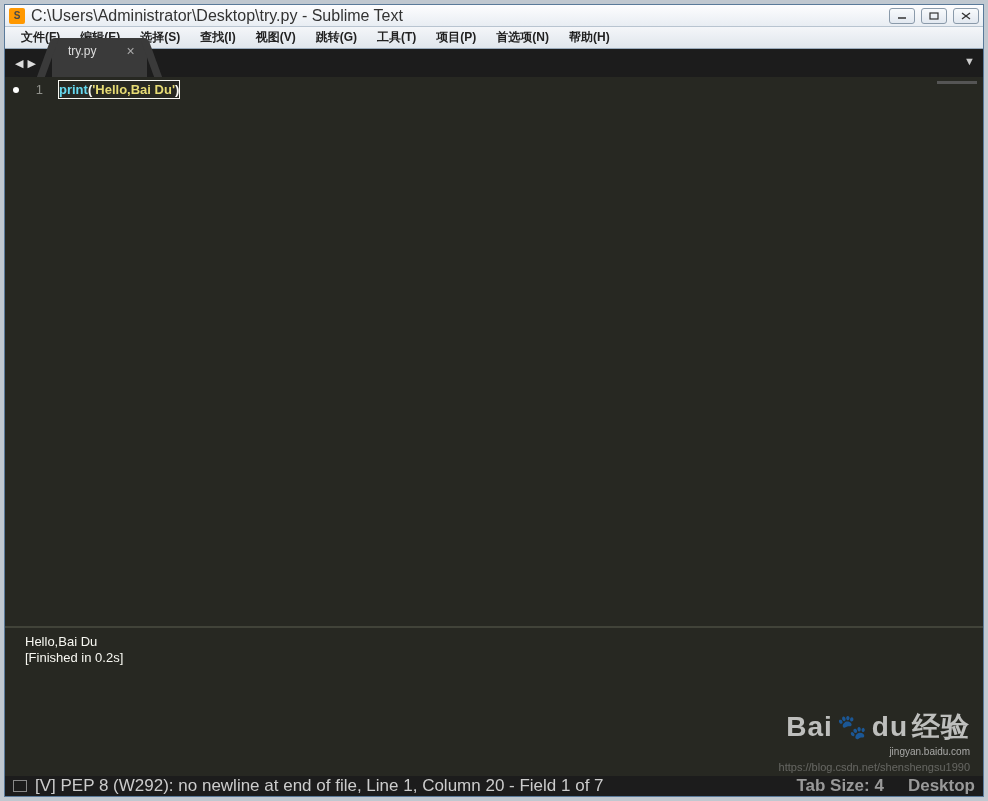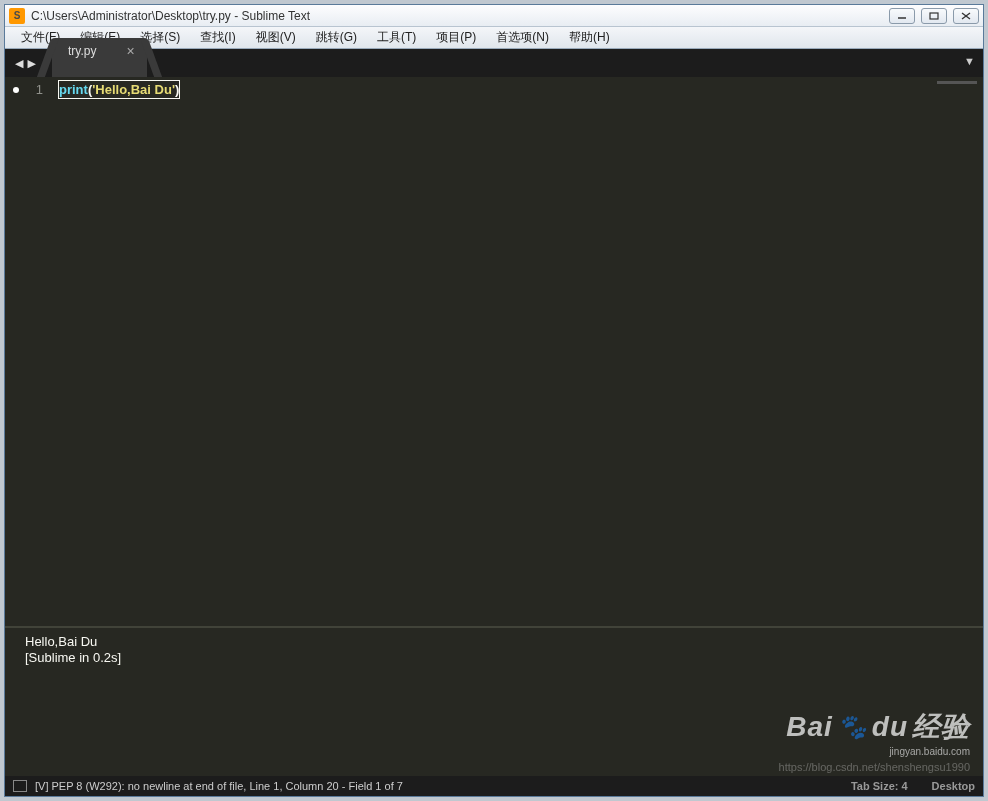--- a/index.html
+++ b/index.html
@@ -1,23 +1,23 @@
 <!DOCTYPE html>
 <html><head>
 <meta charset="utf-8">
 <style>
 * { box-sizing: border-box; margin: 0; padding: 0; font-family: "Microsoft YaHei", "Segoe UI", Arial, sans-serif; }
 body { background: #c0c8d0; padding: 4px; width: 988px; height: 801px; overflow: hidden; position: relative; }
 .window { width: 980px; height: 793px; background: #fff; border: 1px solid #5a7a9a; display: flex; flex-direction: column; }
 .titlebar { height: 22px; background: linear-gradient(#fdfdfe, #e8edf3); display: flex; align-items: center; padding: 0 4px; border-bottom: 1px solid #b8c4d0; }
 .titlebar-icon { width: 16px; height: 16px; background: #ff9800; display: flex; align-items: center; justify-content: center; color: #4a4a4a; font-size: 10px; font-weight: bold; border-radius: 2px; }
-.titlebar-text { flex: 1; font-size: 12px; color: #333; padding-left: 6px; }
+.titlebar-text { flex: 1; font-size: 16px; color: #333; padding-left: 6px; }
 .win-controls { display: flex; gap: 6px; }
 .win-btn { width: 26px; height: 16px; border: 1px solid #8a9aaa; border-radius: 3px; background: linear-gradient(#f8fafc,#e2e8f0); display: flex; align-items: center; justify-content: center; font-size: 10px; color: #333; cursor: pointer; }
-.menubar { height: 22px; background: linear-gradient(#f4f6f9, #e0e6ec); display: flex; align-items: flex-start; padding: 0 6px; border-bottom: 1px solid #9ab; font-size: 12px; color: #222; }
+.menubar { height: 22px; background: linear-gradient(#f4f6f9, #e0e6ec); display: flex; align-items: flex-start; padding: 0 6px; border-bottom: 1px solid #9ab; font-size: 12px; color: #222; font-weight: bold; }
 .menu-item { padding: 2px 10px; cursor: pointer; }
 .editor-chrome { flex: 1; display: flex; flex-direction: column; background: #1e2a2a; }
 .tabbar { height: 28px; background: #1c1c1c; display: flex; align-items: flex-end; position: relative; }
 .nav-arrows { display: flex; align-items: center; padding: 0 8px; height: 100%; }
 .nav-arrow { color: #ddd; font-size: 11px; padding: 0 2px; cursor: pointer; }
 .tab { background: #3a3a3a; color: #ddd; font-size: 12px; padding: 5px 12px 18px 16px; border-top-left-radius: 6px; border-top-right-radius: 6px; display: flex; align-items: center; gap: 30px; cursor: pointer; position: relative; margin-left: 6px; }
 .tab::before { content:''; position:absolute; left:-8px; bottom:0; width:8px; height:100%; background: #3a3a3a; transform: skewX(-20deg); border-top-left-radius: 4px; }
 .tab::after { content:''; position:absolute; right:-8px; bottom:0; width:8px; height:100%; background: #3a3a3a; transform: skewX(20deg); border-top-right-radius: 4px; }
 .tab-close { color: #aaa; font-size: 14px; cursor: pointer; z-index:1; }
 .tabbar-right { position: absolute; right: 8px; top: 6px; color: #ccc; font-size: 11px; cursor: pointer; }
@@ -27,26 +27,26 @@
 .dirty-dot { width:6px; height:6px; background:#fff; border-radius:50%; display:inline-block; margin-right:auto; margin-left:8px;}
 .code { flex: 1; padding: 4px 0 0 8px; color: #f8f8f2; position: relative; font-weight: bold; }
 .code-line { height: 17px; line-height:17px; white-space: pre; }
 .sel { outline: 1px solid #f8f8f2; display:inline-block; }
 .fn { color: #66d9ef; }
 .str { color: #e6db74; }
 .pn { color: #f8f8f2; }
 .minimap { width: 110px; background: #272822; position: relative; }
 .minimap-blip { position:absolute; top:4px; right:6px; width:40px; height:3px; background:#555; }
 .console { height: 150px; background: #272822; border-top: 2px solid #414339; color: #f8f8f2; font-family: Consolas, monospace; font-size: 13px; padding: 6px 20px; line-height: 16px; }
-.statusbar { height: 20px; background: #1c1c1c; color: #ccc; font-size: 11px; display: flex; align-items: center; padding: 0 8px; gap: 10px; }
+.statusbar { height: 20px; background: #1c1c1c; color: #ccc; font-size: 17px; display: flex; align-items: center; padding: 0 8px; gap: 10px; }
 .status-left { display:flex; align-items:center; gap:8px; flex:1;}
 .status-box { width:14px; height:12px; border:1px solid #888; }
 .status-right { display:flex; gap:24px; color:#999;font-weight:bold;}
 .watermark { position: absolute; right: 18px; bottom: 28px; text-align: right; pointer-events: none; opacity: 0.7; }
-.wm-logo { color: #fff; font-size: 28px; font-weight: bold; letter-spacing: 1px; display: flex; align-items: center; justify-content: flex-end; gap: 4px; font-style: italic; }
+.wm-logo { color: #fff; font-size: 28px; font-weight: bold; letter-spacing: 1px; display: flex; align-items: center; justify-content: flex-end; gap: 4px; }
 .wm-paw { font-size: 24px; color: #fff; }
 .wm-sub { color: #ddd; font-size: 10px; }
 .wm-url { color: rgba(255,255,255,0.4); font-size: 11px; margin-top: 4px; padding-left: 12px; }
 </style>
 </head>
 <body>
 
 <div class="window">
 
   <div class="titlebar">
@@ -109,21 +109,21 @@
       <div class="code">
         <div class="code-line"><span class="sel"><span class="fn">print</span><span class="pn">(</span><span class="str">'Hello,Bai Du'</span><span class="pn">)</span></span></div>
       </div>
       <div class="minimap">
         <div class="minimap-blip"></div>
       </div>
     </div>
 
     <div class="console">
       <div>Hello,Bai Du</div>
-      <div>[Sublime in 0.2s]</div>
+      <div>[Finished in 0.2s]</div>
     </div>
 
     <div class="statusbar">
       <div class="status-left">
         <span class="status-box"></span>
         <span>[V] PEP 8 (W292): no newline at end of file, Line 1, Column 20 - Field 1 of 7</span>
       </div>
       <div class="status-right">
         <span>Tab Size: 4</span>
         <span>Desktop</span>

